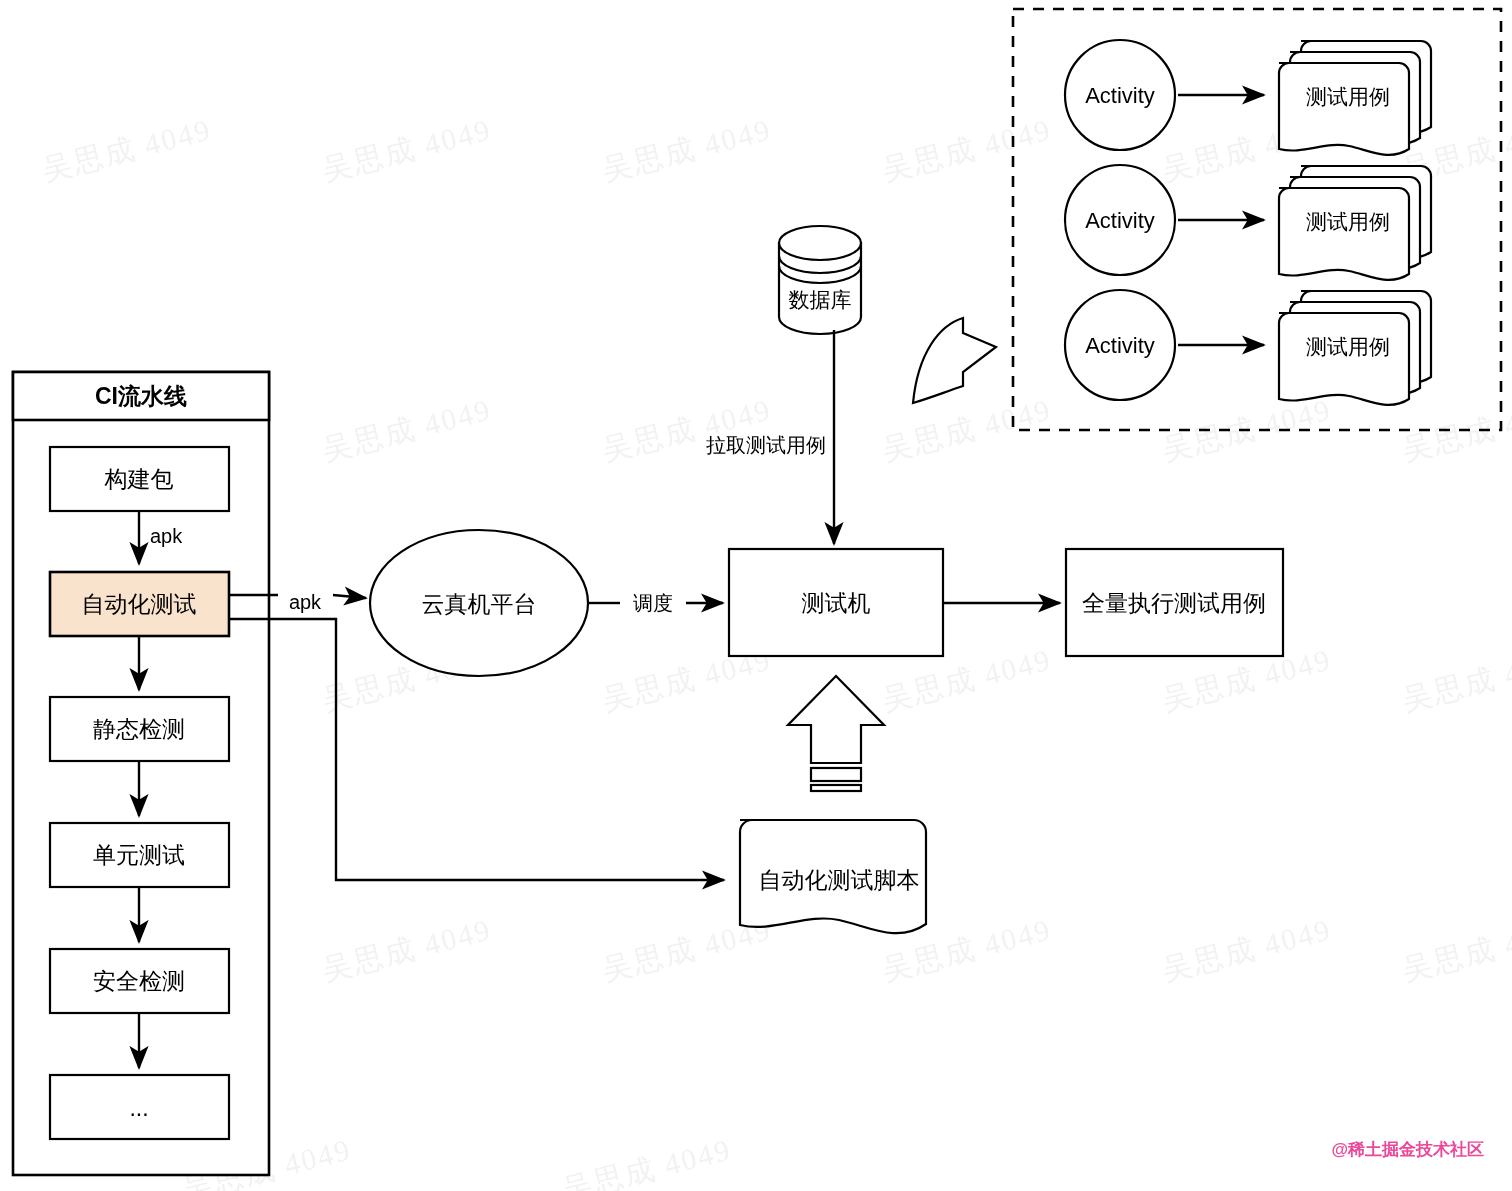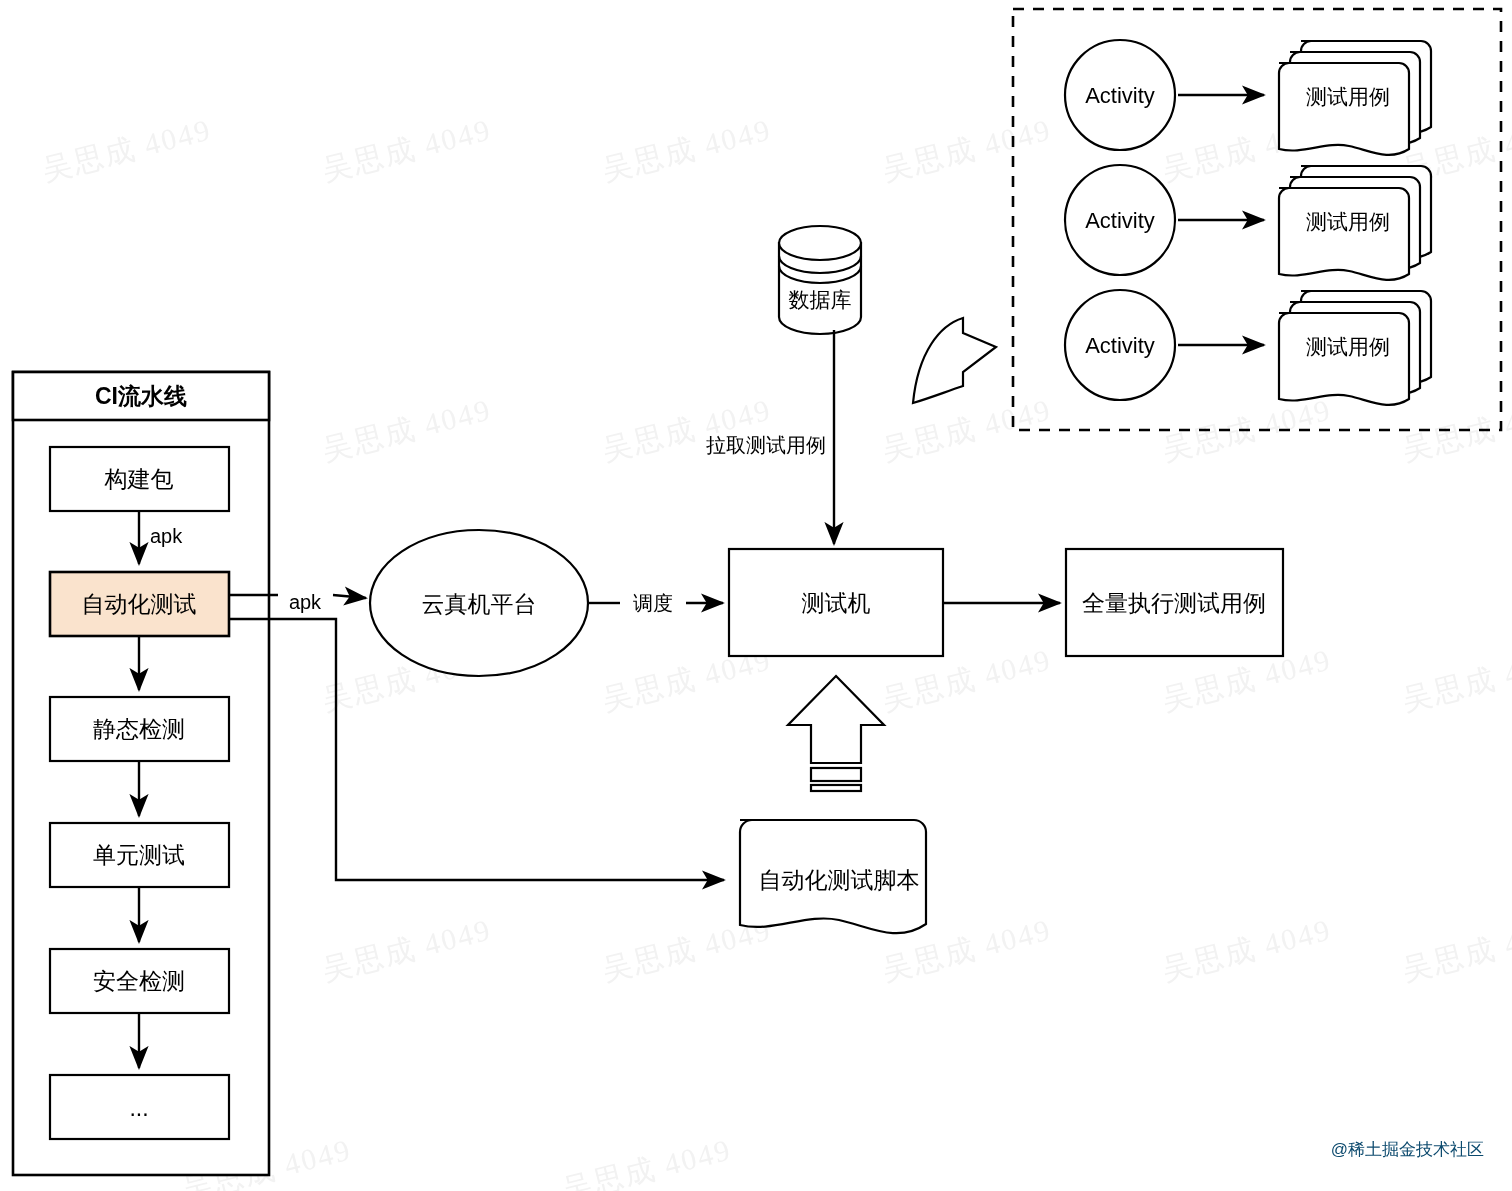--- a/index.html
+++ b/index.html
@@ -36,25 +36,26 @@
     font-size: 30px;
     font-family: "Liberation Serif", "DejaVu Serif", serif;
     transform: rotate(-14deg);
     white-space: nowrap;
     letter-spacing: 2px;
   }
   .credit {
     position: absolute;
     right: 28px;
     bottom: 30px;
-    color: #0c4a6e;
+    color: #ec4899;
     font-size: 17px;
     font-family: "Liberation Sans", "DejaVu Sans", sans-serif;
     white-space: nowrap;
     z-index: 5;
+    font-weight: bold;
   }
   svg text {
     font-family: "Liberation Sans", "DejaVu Sans", sans-serif;
     fill: #000000;
   }
   .lbl-cn { font-size: 23px; }
   .lbl-cn-sm { font-size: 21px; }
   .lbl-en { font-size: 22px; }
   .lbl-edge { font-size: 20px; }
   .lbl-title { font-size: 23px; font-weight: bold; }

